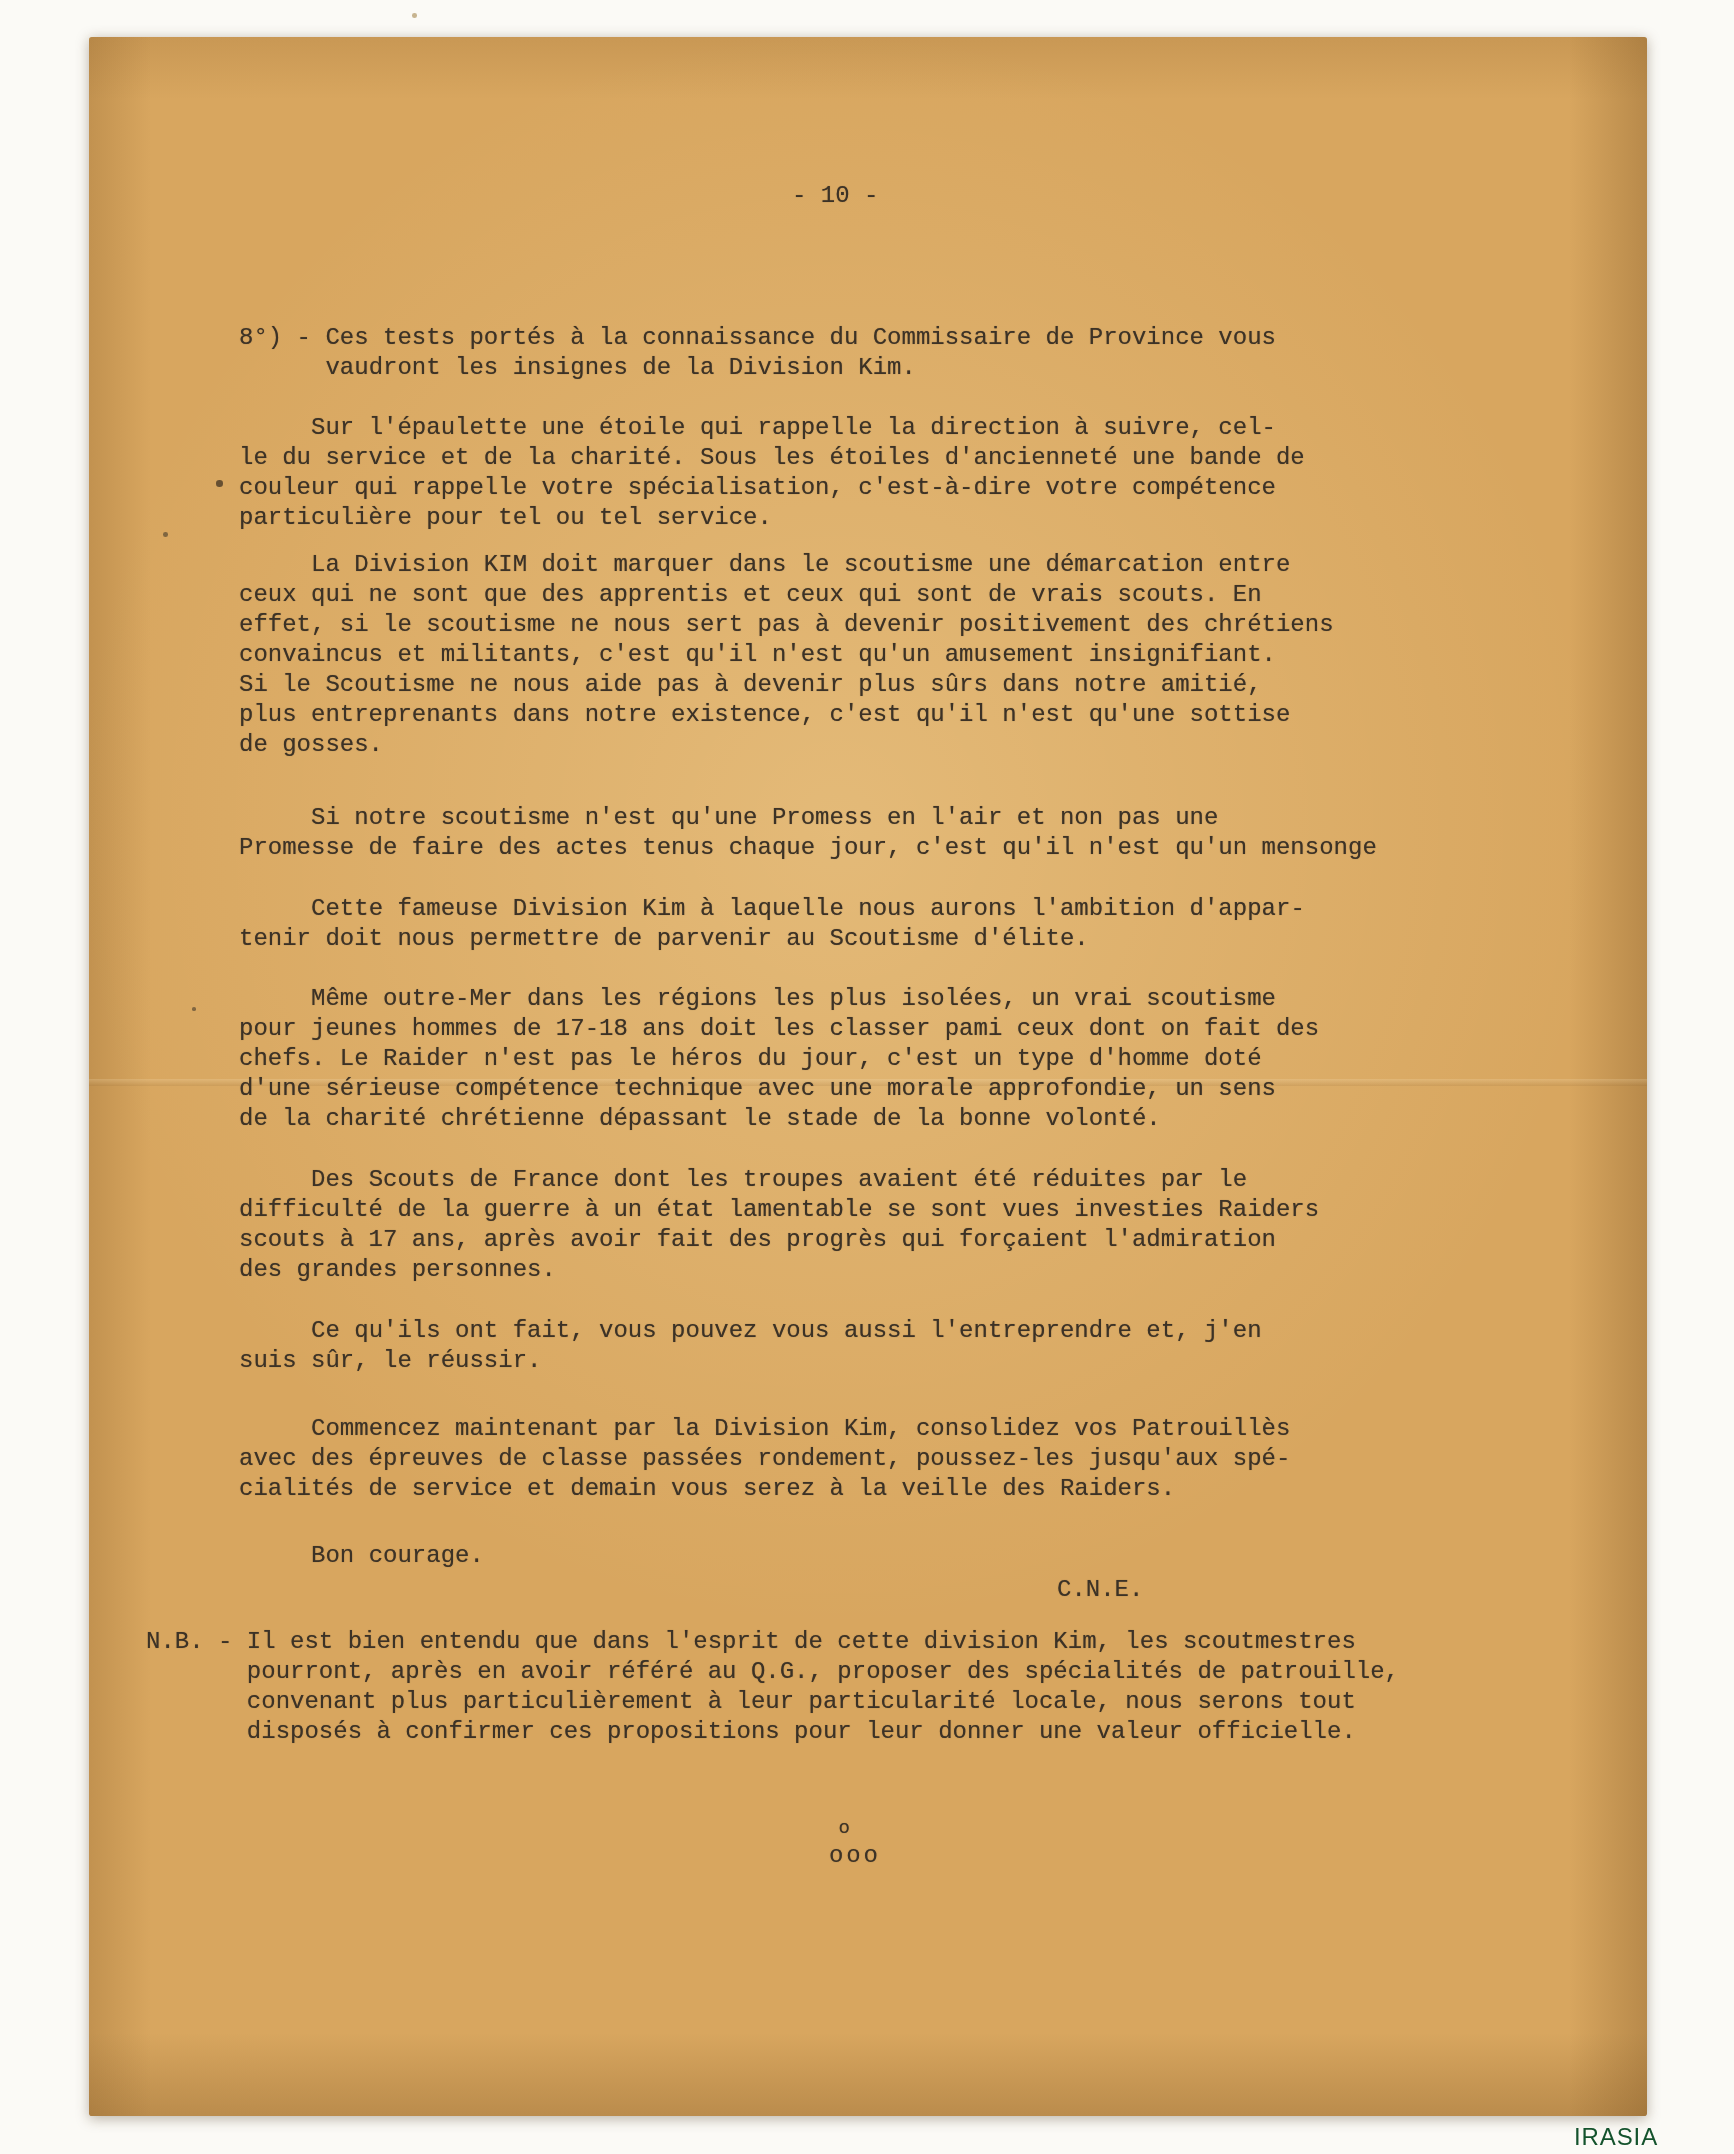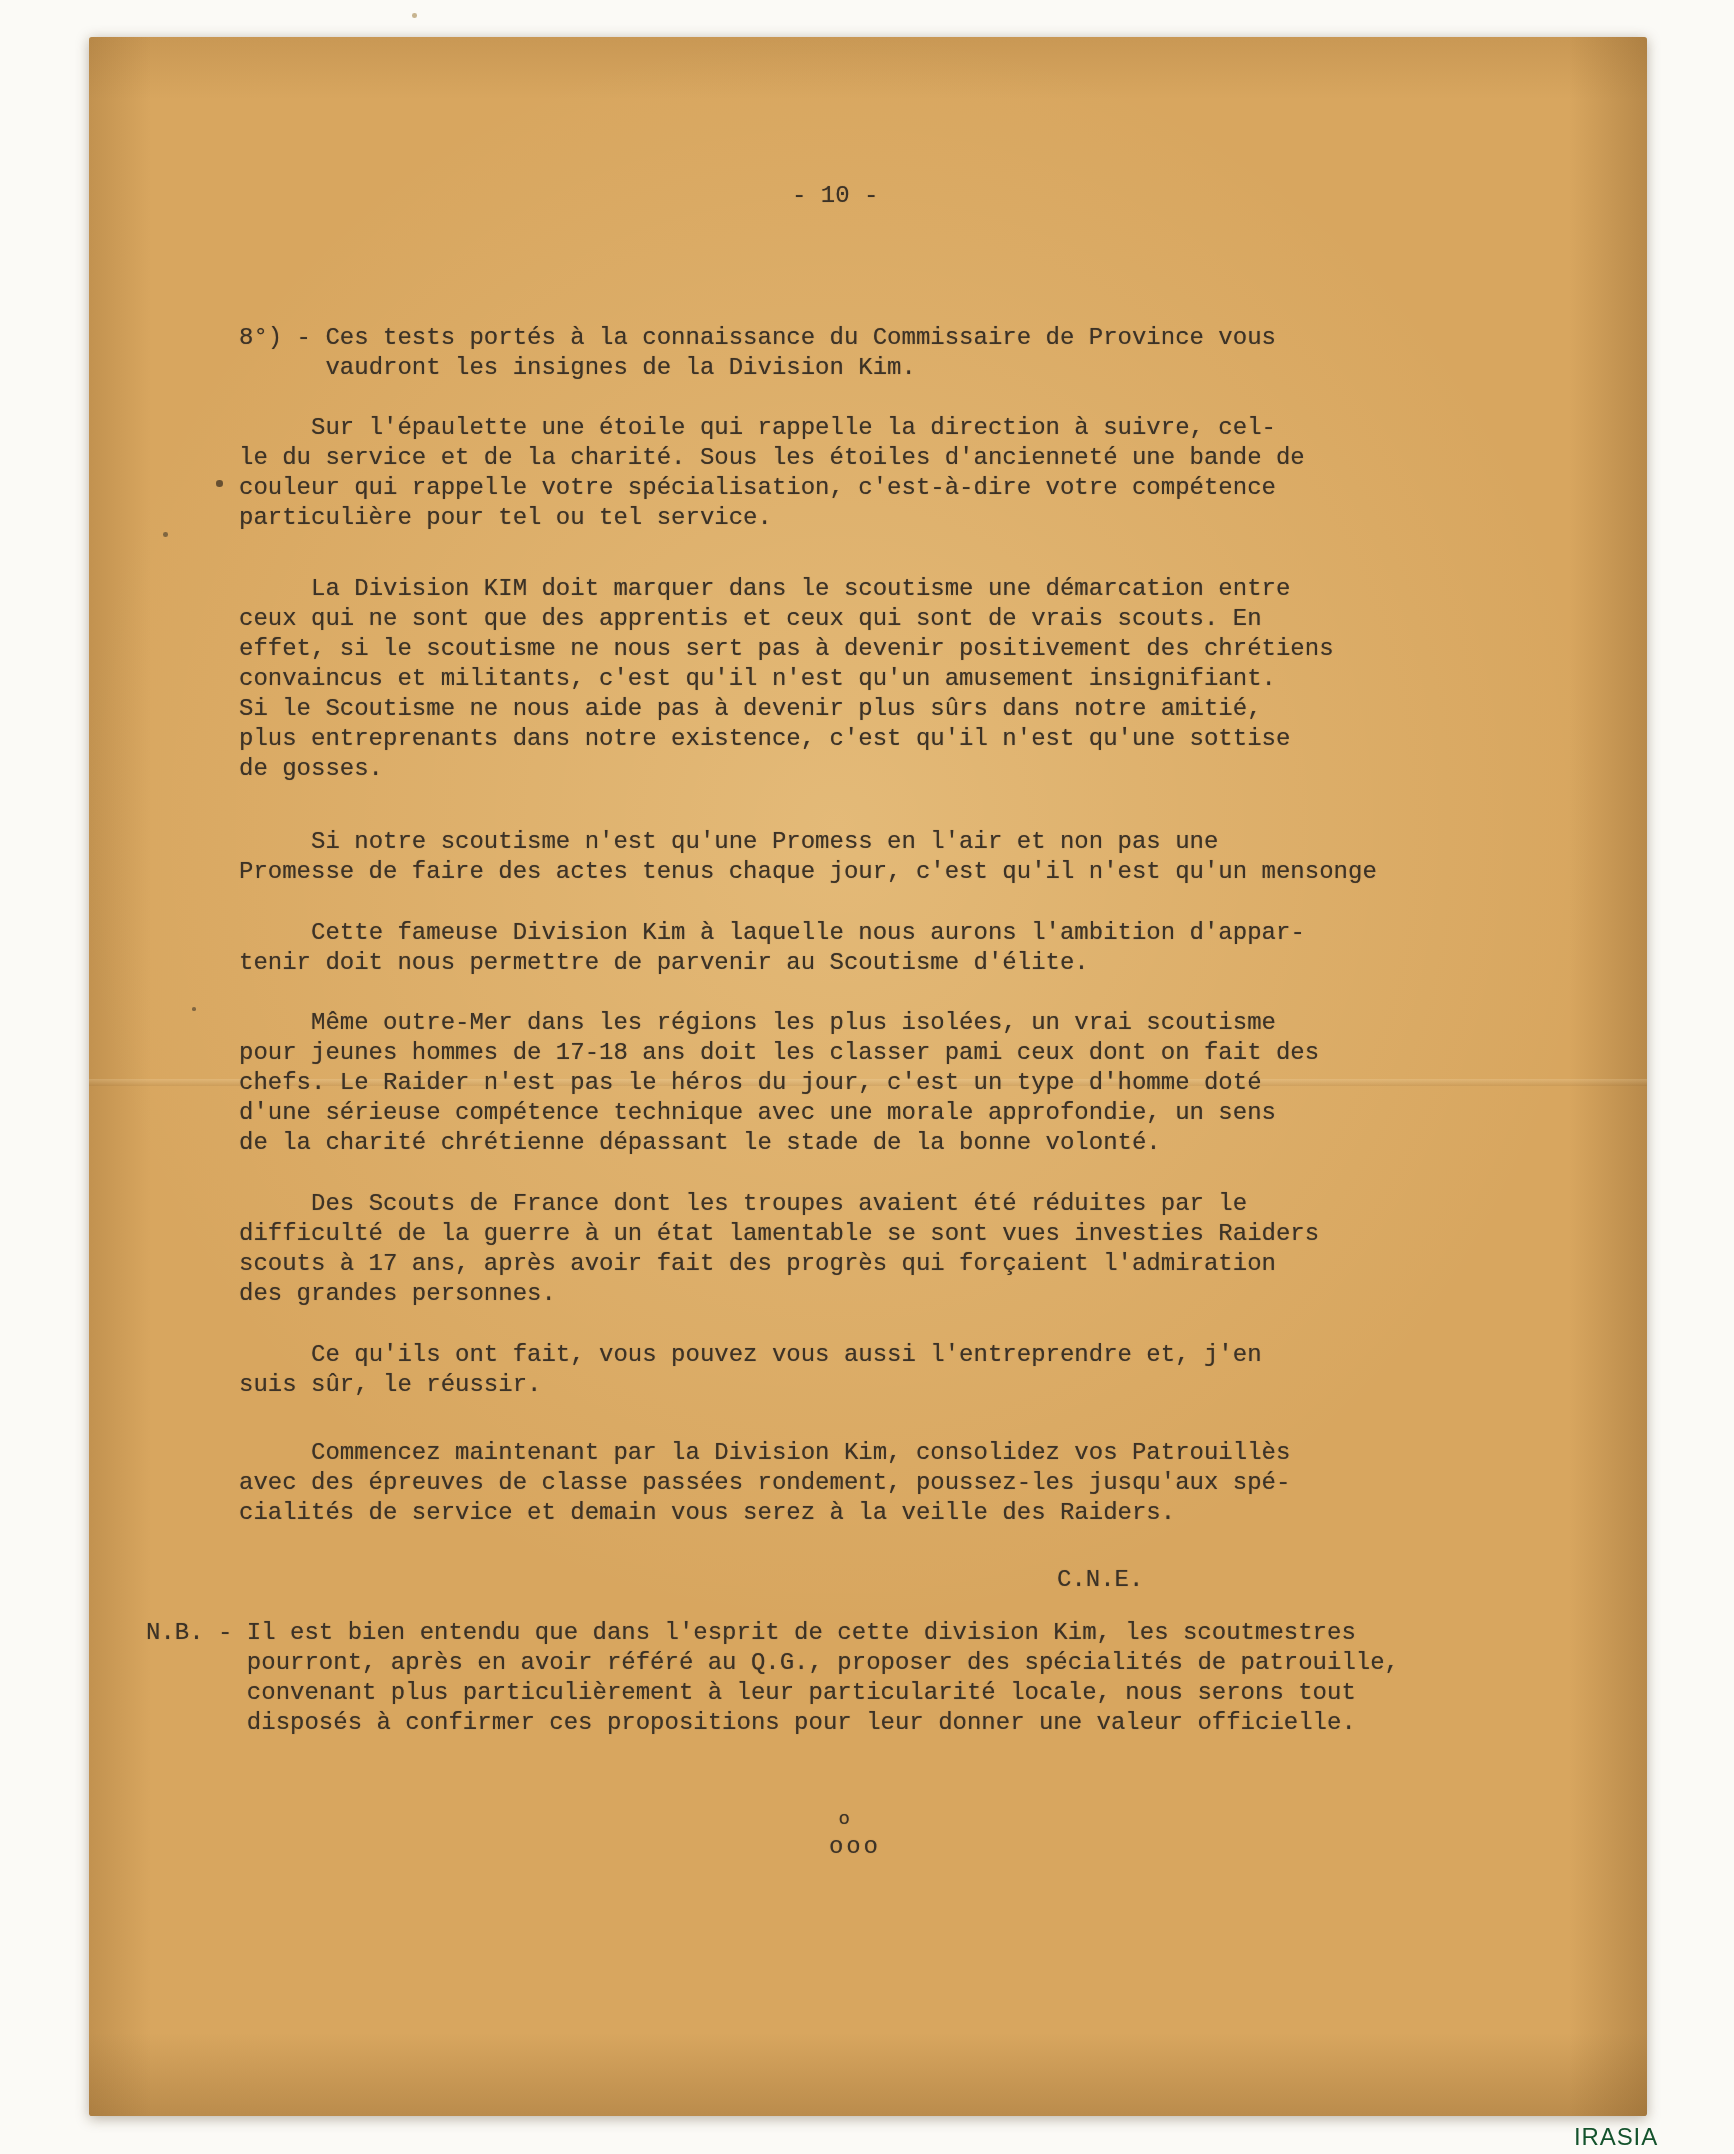--- a/index.html
+++ b/index.html
@@ -42,21 +42,21 @@
     color: #3c3226;
     font-size: 24px;
     line-height: 30px;
     text-shadow: 0 0 0.9px rgba(60,50,38,0.55);
   }
 
   .para { white-space: pre-wrap; }
 
   .pagenum { margin-left: 553px; margin-bottom: 112px; }
   .p1  { margin-bottom: 30px; }
-  .p2  { margin-bottom: 41px; }
+  .p2  { margin-bottom: 17px; }
   .p3  { margin-bottom: 43px; }
   .p4  { margin-bottom: 31px; }
   .p5  { margin-bottom: 30px; }
   .p6  { margin-bottom: 31px; }
   .p7  { margin-bottom: 31px; }
   .p8  { margin-bottom: 38px; }
   .p9  { margin-bottom: 37px; }
   .p10 { margin-bottom: 3.7px;  }
 
   .signature { margin-left: 818px; margin-bottom: 22.5px; }
@@ -118,20 +118,21 @@
 de la charité chrétienne dépassant le stade de la bonne volonté.</div>
     <div class="para p7">     Des Scouts de France dont les troupes avaient été réduites par le
 difficulté de la guerre à un état lamentable se sont vues investies Raiders
 scouts à 17 ans, après avoir fait des progrès qui forçaient l'admiration
 des grandes personnes.</div>
     <div class="para p8">     Ce qu'ils ont fait, vous pouvez vous aussi l'entreprendre et, j'en
 suis sûr, le réussir.</div>
     <div class="para p9">     Commencez maintenant par la Division Kim, consolidez vos Patrouillès
 avec des épreuves de classe passées rondement, poussez-les jusqu'aux spé-
 cialités de service et demain vous serez à la veille des Raiders.</div>
+    <div class="para p10">     Bon courage.</div>
 
     <div class="signature">
       <div class="para sig-title">C.N.E.</div>
     </div>
 
     <div class="para nb">N.B. - Il est bien entendu que dans l'esprit de cette division Kim, les scoutmestres
        pourront, après en avoir référé au Q.G., proposer des spécialités de patrouille,
        convenant plus particulièrement à leur particularité locale, nous serons tout
        disposés à confirmer ces propositions pour leur donner une valeur officielle.</div>
 

